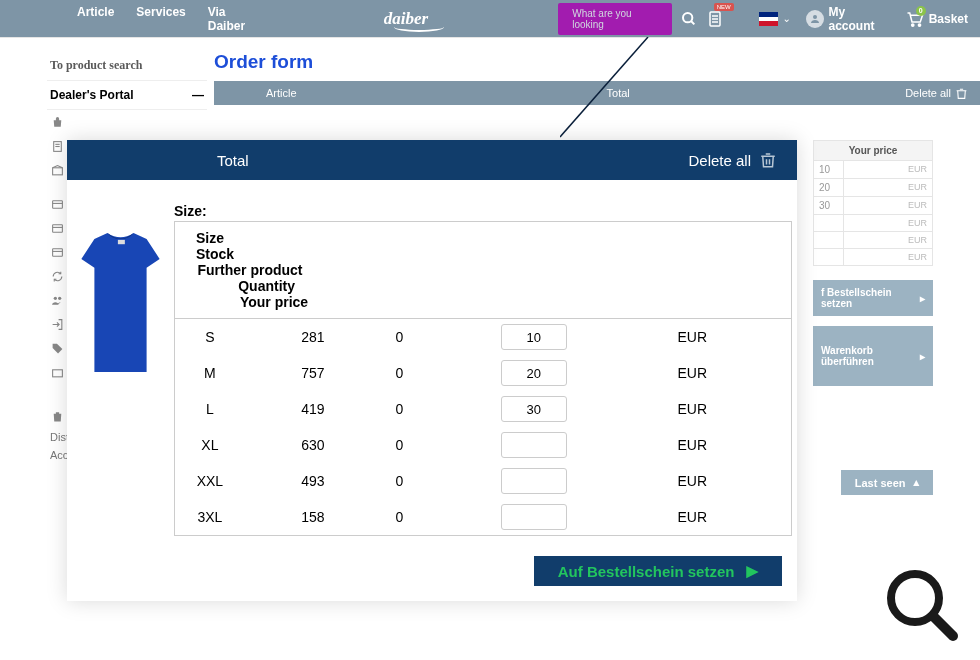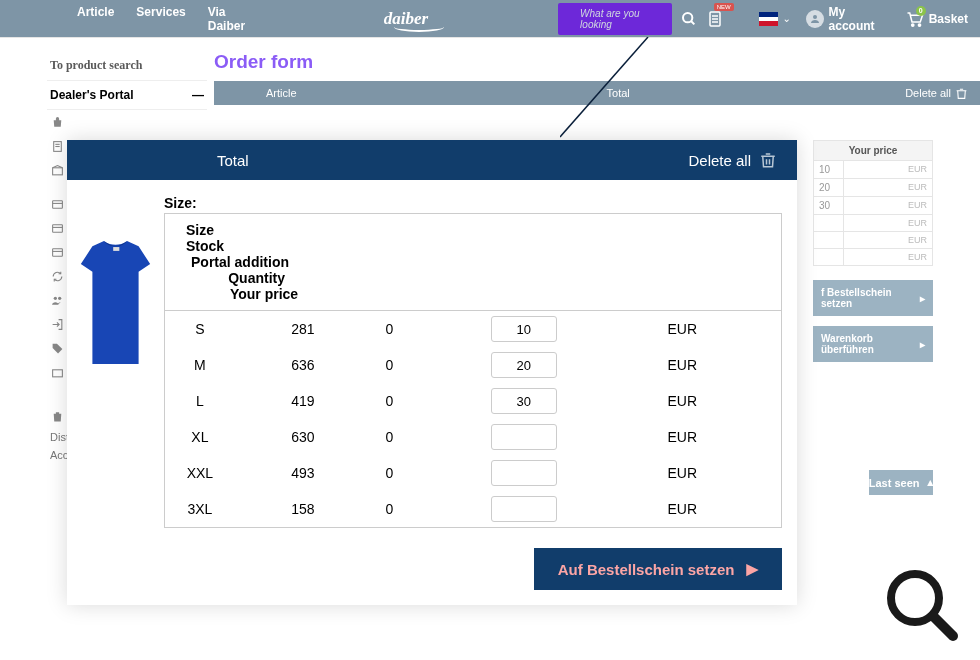--- a/index.html
+++ b/index.html
@@ -4,21 +4,21 @@
 <style>
 * { margin: 0; padding: 0; box-sizing: border-box; font-family: -apple-system, Arial, sans-serif; }
 body { background: #fff; width: 980px; height: 660px; position: relative; overflow: hidden; }
 
 
 .header { background: #7e95a6; height: 37px; display: flex; align-items: center; padding: 0 12px; color: #fff; font-size: 12px; }
 .nav-links { display: flex; gap: 22px; margin-left: 65px; }
 .nav-links span { cursor: pointer; font-weight: 600; }
 .logo { margin-left: 120px; font-family: cursive; font-size: 17px; font-style: italic; font-weight: 700; position: relative; }
 .logo::after { content: ''; position: absolute; bottom: -3px; left: 10px; width: 50px; height: 8px; border-bottom: 2px solid #fff; border-radius: 50%; }
-.search-box { margin-left: 130px; background: #6d28d9; padding: 5px 22px; border-radius: 2px; font-size: 10px; font-style: italic; color: #d0d8df; width: 115px; }
+.search-box { margin-left: 130px; background: #a21caf; padding: 5px 14px; border-radius: 2px; font-size: 10px; color: #d0d8df; width: 115px; }
 .hdr-icon { margin-left: 8px; width: 18px; height: 18px; display: inline-flex; align-items: center; justify-content: center; cursor: pointer; }
 .doc-badge { position: relative; }
 .doc-badge::after { content: 'NEW'; position: absolute; top: -7px; right: -10px; background: #d9534f; font-size: 6px; padding: 1px 3px; border-radius: 2px; }
 .flag { margin-left: 35px; width: 20px; height: 14px; background: linear-gradient(to bottom, #00247d 33%, #fff 33%, #fff 66%, #cf142b 66%); position: relative; display: inline-block; }
 .flag-caret { margin-left: 4px; font-size: 10px; }
 .account { margin-left: 15px; display: flex; align-items: center; gap: 5px; font-weight: 600; }
 .avatar-ico { width: 18px; height: 18px; border-radius: 50%; background: #d6dde3; display: flex; align-items: center; justify-content: center; color: #7e95a6; font-size: 11px; }
 .cart { margin-left: 12px; display: flex; align-items: center; gap: 5px; font-weight: 600; position: relative; }
 .cart-badge { position: absolute; top: -5px; left: 10px; background: #8bc34a; width: 10px; height: 10px; border-radius: 50%; font-size: 7px; display: flex; align-items: center; justify-content: center; }
 
@@ -32,61 +32,61 @@
 .side-link { color: #5a5a5a; font-size: 12px; padding: 7px 3px; border-bottom: 1px solid #eee; font-weight: 600; cursor: pointer; font-family: Liberation Serif, serif; }
 .side-sect { display: flex; justify-content: space-between; align-items: center; padding: 7px 3px; font-size: 12px; font-weight: 700; border-bottom: 1px solid #eee; cursor: pointer; }
 .side-item { display: flex; align-items: center; gap: 10px; padding: 5px 3px; font-size: 11px; color: #999; cursor: pointer; }
 .side-ico { width: 14px; height: 14px; display: inline-flex; align-items: center; justify-content: center; color: #888; }
 .side-gap { height: 10px; }
 .side-bottom { margin-top: 20px; }
 .side-label { font-size: 11px; color: #777; padding: 3px; }
 
 
 .main { flex: 1; padding: 13px 0 0 7px; }
-.page-title { font-size: 19px; font-weight: 700; color: #8b5cf6; margin-bottom: 8px; }
+.page-title { font-size: 19px; font-weight: 700; color: #1d4ed8; margin-bottom: 8px; }
 .subhdr { background: #7e95a6; height: 24px; display: flex; align-items: center; color: #fff; font-size: 11px; padding: 0 12px; }
 .subhdr-article { margin-left: 40px; }
 .subhdr-total { margin-left: 310px; }
 .subhdr-del { margin-left: auto; display: flex; align-items: center; gap: 4px; cursor: pointer; }
 
 
 .right-panel { position: absolute; right: 47px; top: 140px; width: 120px; }
 .rp-hdr { background: #f4f4f4; text-align: center; font-size: 10px; font-weight: 700; color: #555; padding: 4px; border: 1px solid #e5e5e5; }
 .rp-row { display: flex; border: 1px solid #e5e5e5; border-top: none; }
 .rp-cell-l { width: 30px; font-size: 10px; padding: 3px 5px; color: #999; border-right: 1px solid #e5e5e5; }
 .rp-cell-r { flex: 1; text-align: right; font-size: 9px; padding: 3px 5px; color: #bbb; }
 .rp-btn { margin-top: 14px; background: #9cb3c2; color: #fff; font-size: 10px; font-weight: 600; padding: 7px 8px; display: flex; justify-content: space-between; align-items: center; cursor: pointer; }
-.rp-btn2 { margin-top: 10px; background: #9cb3c2; color: #fff; font-size: 10px; font-weight: 600; padding: 7px 8px; display: flex; justify-content: space-between; align-items: center; cursor: pointer; }
-.last-seen { position: absolute; right: 47px; bottom: 165px; background: #9cb3c2; color: #fff; font-size: 11px; font-weight: 600; padding: 6px 0; display: flex; align-items: center; gap: 8px; cursor: pointer; }
+.rp-btn2 { margin-top: 10px; background: #9cb3c2; color: #fff; font-size: 10px; font-weight: 600; padding: 19px 8px; display: flex; justify-content: space-between; align-items: center; cursor: pointer; }
+.last-seen { position: absolute; right: 47px; bottom: 165px; background: #9cb3c2; color: #fff; font-size: 11px; font-weight: 600; padding: 6px 14px; display: flex; align-items: center; gap: 8px; cursor: pointer; }
 
 
 .overlay { position: absolute; left: 67px; top: 140px; width: 730px; background: #fff; box-shadow: 0 0 20px rgba(0,0,0,0.15); z-index: 10; }
 .ov-hdr { background: #113d6b; height: 40px; display: flex; align-items: center; color: #fff; padding: 0 20px; }
 .ov-total { margin-left: 130px; font-size: 15px; }
 .ov-del { margin-left: auto; display: flex; align-items: center; gap: 8px; font-size: 15px; cursor: pointer; }
 .trash-svg { width: 18px; height: 18px; }
 .ov-body { padding: 15px 0 20px 10px; display: flex; }
 .tshirt { width: 95px; height: 165px; margin-right: 10px; margin-top: 25px; }
-.tbl-area { flex: 1; padding-right: 15px; }
+.tbl-area { flex: 1; padding-right: 5px; margin-top: 8px; }
 .size-label { font-size: 14px; font-weight: 700; margin-left: 0; margin-bottom: 2px; }
 .tbl { width: 618px; border: 1px solid #ccc; }
 .thead { display: flex; padding: 8px 0; border-bottom: 1px solid #ccc; font-weight: 700; font-size: 14px; flex-direction: column; }
 .th-size { width: 70px; text-align: center; }
 .th-stock { width: 80px; text-align: center; }
 .th-fa { width: 150px; text-align: center; }
 .th-qty { width: 120px; text-align: right; }
 .th-price { width: 198px; text-align: center; }
 .trow { display: flex; align-items: center; padding: 5px 0; font-size: 14px; }
 .td-size { width: 70px; text-align: center; }
 .td-stock { width: 80px; text-align: right; }
 .td-fa { width: 150px; text-align: center; }
 .td-qty { width: 120px; text-align: center; }
 .td-qty input { width: 66px; height: 26px; border: 1px solid #ccc; border-radius: 3px; text-align: center; font-size: 13px; }
 .td-price { width: 198px; text-align: center; }
-.ov-btn { margin-left: auto; margin-right: 15px; margin-bottom: 15px; background: #113d6b; color: #fca5a5; border: none; padding: 12px 24px; font-size: 15px; font-weight: 600; display: flex; align-items: center; gap: 12px; cursor: pointer; width: fit-content; }
+.ov-btn { margin-left: auto; margin-right: 15px; margin-bottom: 15px; background: #113d6b; color: #22c55e; border: none; padding: 6px 24px; font-size: 15px; font-weight: 600; display: flex; align-items: center; gap: 12px; cursor: pointer; width: fit-content; }
 
 
 .diag { position: absolute; left: 560px; top: 37px; width: 90px; height: 105px; z-index: 20; pointer-events: none; }
 
 
 .mag { position: absolute; right: 20px; bottom: 15px; width: 80px; height: 80px; z-index: 30; cursor: pointer; }
 </style>
 </head>
 <body>
 
@@ -318,35 +318,35 @@
       <path d="M20 12 L35 5 Q50 15 65 5 L80 12 L95 35 L80 45 L80 165 L20 165 L20 45 L5 35 Z" fill="#1846b5"></path>
       <path d="M35 5 Q50 18 65 5 Q60 12 50 12 Q40 12 35 5" fill="#0d2f7a"></path>
       <rect x="47" y="13" width="8" height="5" fill="#ddd"></rect>
     </svg>
     <div class="tbl-area">
       <div class="size-label">Size:</div>
       <div class="tbl">
         <div class="thead">
           <div class="th-size">Size</div>
           <div class="th-stock">Stock</div>
-          <div class="th-fa">Portal addition</div>
+          <div class="th-fa">Further product</div>
           <div class="th-qty">Quantity</div>
           <div class="th-price">Your price</div>
         </div>
         <div id="tbody">
             <div class="trow">
               <div class="td-size">S</div>
               <div class="td-stock">281</div>
               <div class="td-fa">0</div>
               <div class="td-qty"><input value="10" style=""></div>
               <div class="td-price">EUR</div>
             </div>
             <div class="trow">
               <div class="td-size">M</div>
-              <div class="td-stock">636</div>
+              <div class="td-stock">757</div>
               <div class="td-fa">0</div>
               <div class="td-qty"><input value="20" style=""></div>
               <div class="td-price">EUR</div>
             </div>
             <div class="trow">
               <div class="td-size">L</div>
               <div class="td-stock">419</div>
               <div class="td-fa">0</div>
               <div class="td-qty"><input value="30" style=""></div>
               <div class="td-price">EUR</div>

